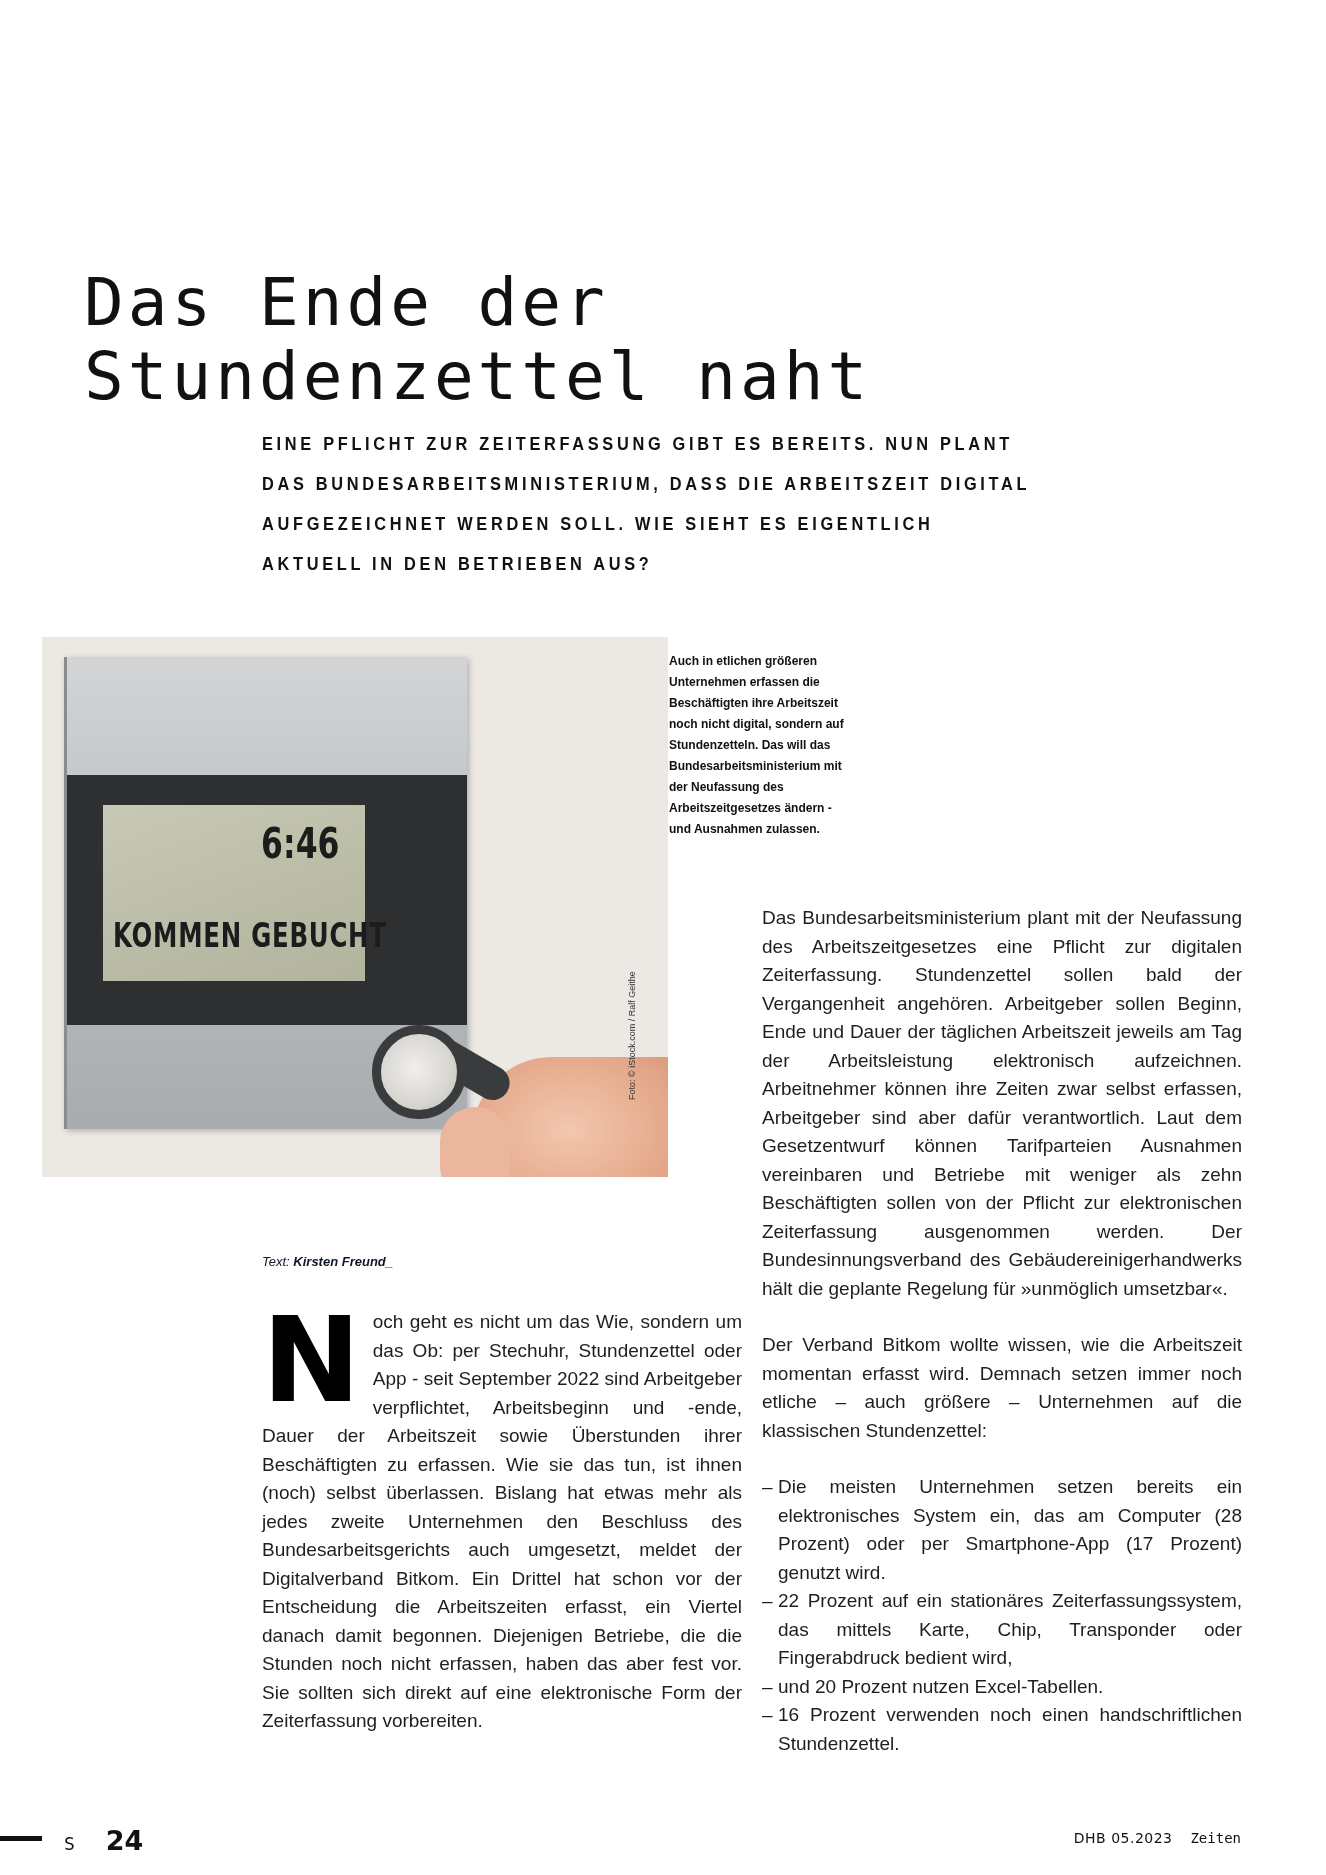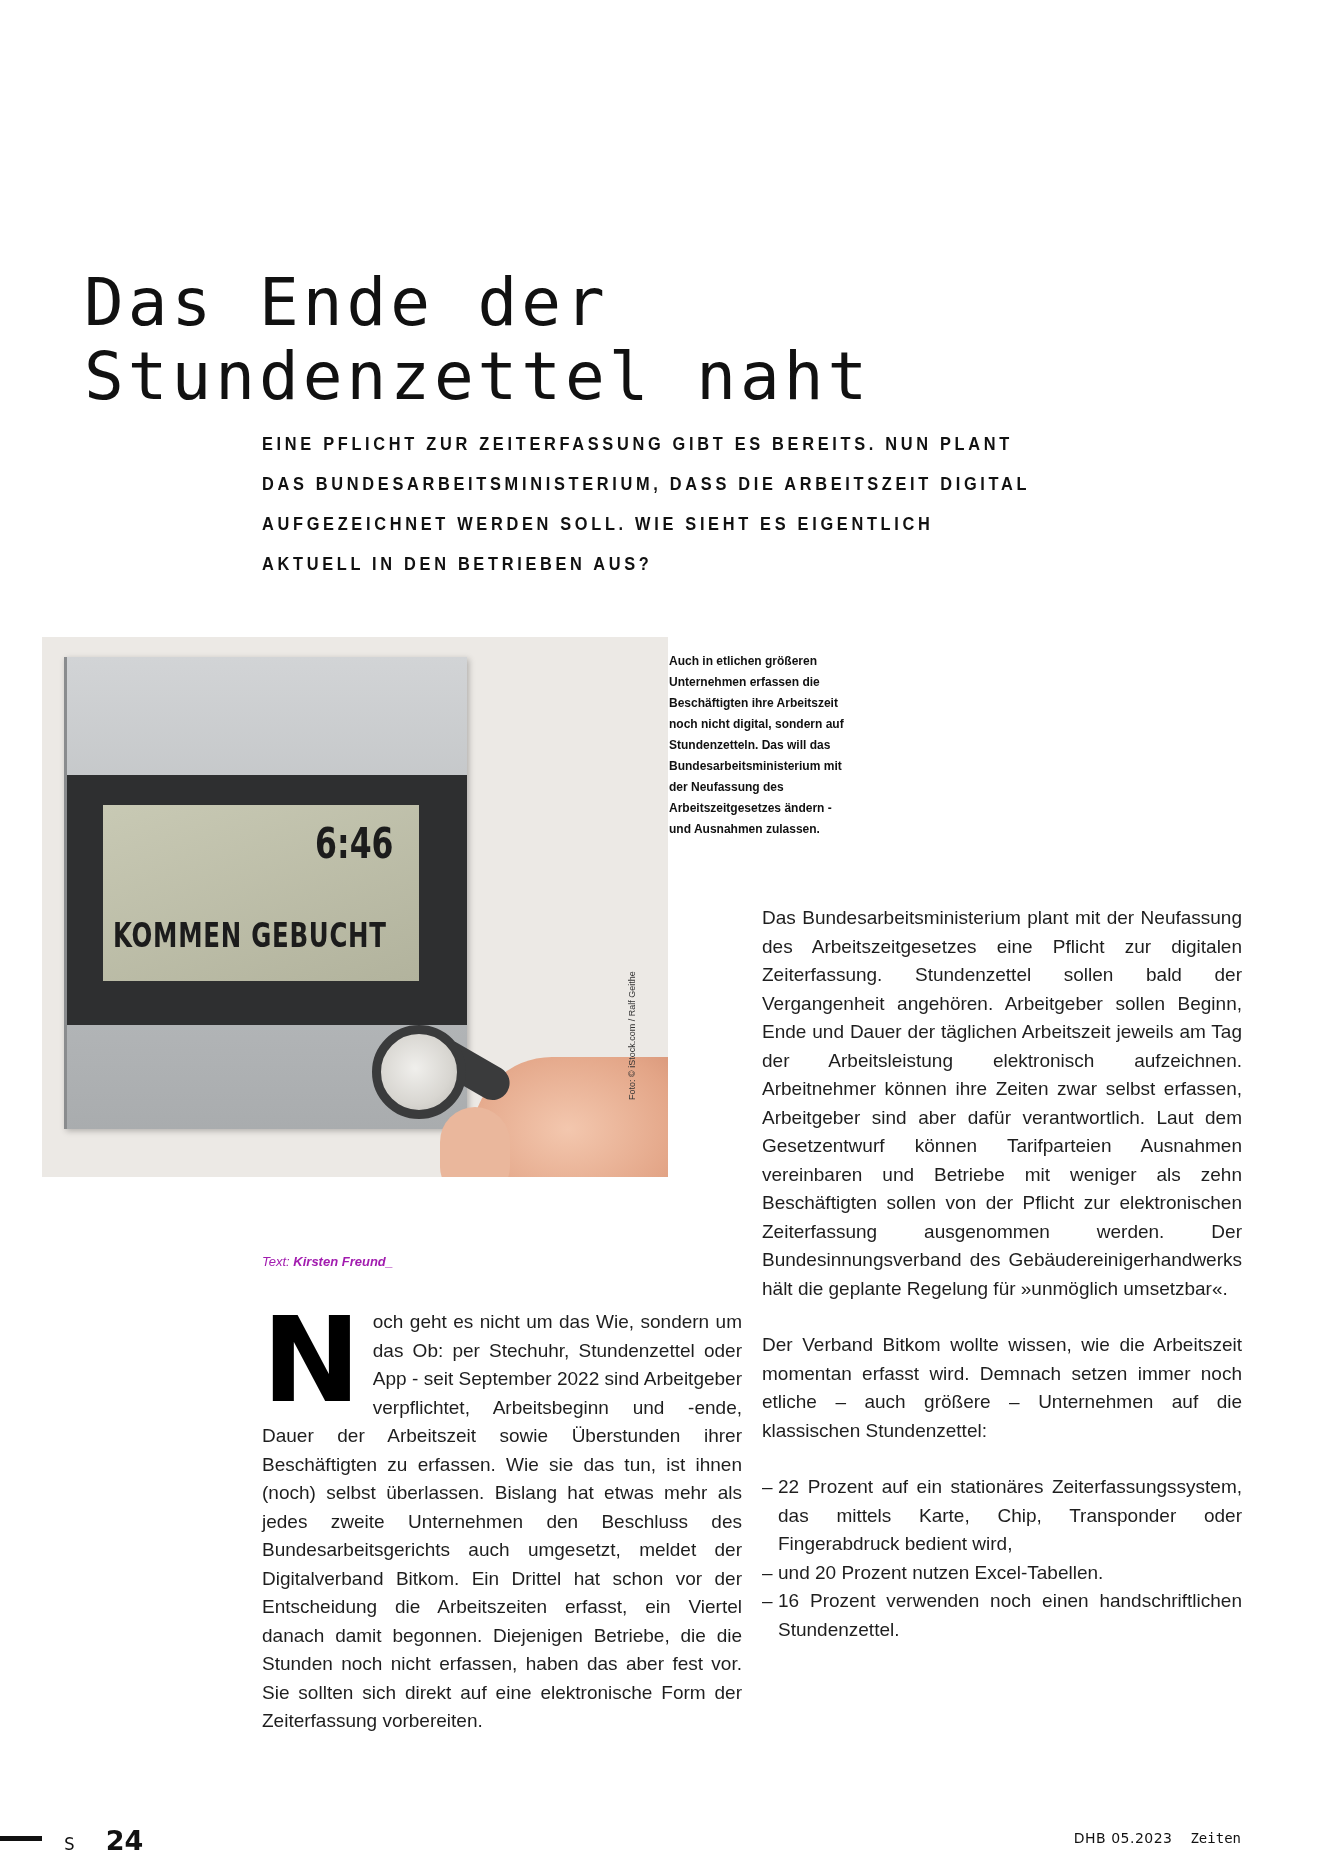--- a/index.html
+++ b/index.html
@@ -15,21 +15,21 @@
           font-weight: bold; font-size: 19px; line-height: 40px; letter-spacing: 4.3px;
           text-transform: uppercase; color: #111; transform: scaleX(0.86); transform-origin: left top; }
 
   
   .photo { position: absolute; left: 42px; top: 637px; width: 626px; height: 540px;
            background: #ece9e5; overflow: hidden; }
   .device { position: absolute; left: 22px; top: 20px; width: 400px; height: 472px;
             background: linear-gradient(180deg,#d2d4d6 0%,#bfc2c4 40%,#a9acae 100%);
             border-left: 3px solid #8a8c8e; box-shadow: 2px 2px 6px rgba(0,0,0,0.25); }
   .bezel { position: absolute; left: 0; top: 118px; width: 400px; height: 250px; background: #2e2f30; }
-  .lcd { position: absolute; left: 36px; top: 30px; width: 316px; height: 176px;
+  .lcd { position: absolute; left: 36px; top: 30px; width: 262px; height: 176px;
          background: linear-gradient(160deg,#c8c9b4,#b2b39d); text-align: center; }
   .lcd-time { position: absolute; right: 26px; top: 14px; font-family: "DejaVu Sans", sans-serif;
               font-weight: bold; font-size: 42px; color: #1c1c1c; transform: scaleX(0.75); transform-origin: right top; }
   .lcd-msg { position: absolute; left: 10px; top: 110px; font-family: "DejaVu Sans", sans-serif;
              font-weight: bold; font-size: 34px; color: #1c1c1c; white-space: nowrap;
              transform: scaleX(0.72); transform-origin: left top; letter-spacing: 1px; }
   .fob { position: absolute; left: 330px; top: 388px; width: 76px; height: 76px; border-radius: 50%;
          background: radial-gradient(circle at 45% 45%, #f0efec 0%, #d8d6d1 60%, #bdbbb6 100%);
          border: 9px solid #3a3b3c; }
   .fob-tail { position: absolute; left: 400px; top: 420px; width: 70px; height: 34px; background: #3a3b3c;
@@ -40,21 +40,21 @@
   .thumb { position: absolute; left: 398px; top: 470px; width: 70px; height: 90px;
            background: #eab79c; border-radius: 35px 35px 30px 30px; }
   .credit { position: absolute; left: 627px; top: 1100px; font-size: 9px; color: #333;
             transform: rotate(-90deg); transform-origin: left top; white-space: nowrap;
             font-family: "Liberation Sans Narrow", "Liberation Sans", sans-serif; }
 
   .caption { position: absolute; left: 660px; top: 642px; width: 180px; margin: 9px;
              font-family: "Liberation Sans Narrow", "Liberation Sans", sans-serif;
              font-weight: bold; font-size: 12px; line-height: 21px; color: #111; }
 
-  .byline { position: absolute; left: 262px; top: 1254px; font-size: 13px; font-style: italic; color: #a21caf; }
+  .byline { position: absolute; left: 262px; top: 1254px; font-size: 13px; font-style: italic; color: #0f172a; }
   .byline b { font-weight: bold; }
 
   .col { position: absolute; width: 480px;
          font-family: "Liberation Sans Narrow", "Liberation Sans", sans-serif;
          font-size: 19px; line-height: 28.5px; color: #1e1e1e; text-align: justify; }
   .col p { margin: 0; }
   .col-left { left: 262px; top: 1308px; }
   .col-right { left: 762px; top: 904px; }
   .dropcap { float: left; font-family: "DejaVu Sans", sans-serif; font-weight: bold;
              font-size: 118px; line-height: 96px; margin: 4px 12px 0 0; color: #000; }
@@ -108,20 +108,21 @@
   <span class="dropcap">N</span>
   <p>och geht es nicht um das Wie, sondern um das Ob: per Stechuhr, Stundenzettel oder App - seit September 2022 sind Arbeitgeber verpflichtet, Arbeitsbeginn und -ende, Dauer der Arbeitszeit sowie Überstunden ihrer Beschäftigten zu erfassen. Wie sie das tun, ist ihnen (noch) selbst überlassen. Bislang hat etwas mehr als jedes zweite Unternehmen den Beschluss des Bundesarbeitsgerichts auch umgesetzt, meldet der Digitalverband Bitkom. Ein Drittel hat schon vor der Entscheidung die Arbeitszeiten erfasst, ein Viertel danach damit begonnen. Diejenigen Betriebe, die die Stunden noch nicht erfassen, haben das aber fest vor. Sie sollten sich direkt auf eine elektronische Form der Zeiterfassung vorbereiten.</p>
 </div>
 
 <div class="col col-right">
   <p>Das Bundesarbeitsministerium plant mit der Neufassung des Arbeitszeitgesetzes eine Pflicht zur digitalen Zeiterfassung. Stundenzettel sollen bald der Vergangenheit angehören. Arbeitgeber sollen Beginn, Ende und Dauer der täglichen Arbeitszeit jeweils am Tag der Arbeitsleistung elektronisch aufzeichnen. Arbeitnehmer können ihre Zeiten zwar selbst erfassen, Arbeitgeber sind aber dafür verantwortlich. Laut dem Gesetzentwurf können Tarifparteien Ausnahmen vereinbaren und Betriebe mit weniger als zehn Beschäftigten sollen von der Pflicht zur elektronischen Zeiterfassung ausgenommen werden. Der Bundesinnungsverband des Gebäudereinigerhandwerks hält die geplante Regelung für »unmöglich umsetzbar«.</p>
   <div class="gap"></div>
   <p>Der Verband Bitkom wollte wissen, wie die Arbeitszeit momentan erfasst wird. Demnach setzen immer noch etliche – auch größere – Unternehmen auf die klassischen Stundenzettel:</p>
   <div class="gap"></div>
   <ul class="list">
+    <li>Die meisten Unternehmen setzen bereits ein elektronisches System ein, das am Computer (28 Prozent) oder per Smartphone-App (17 Prozent) genutzt wird.</li>
     <li>22 Prozent auf ein stationäres Zeiterfassungssystem, das mittels Karte, Chip, Transponder oder Fingerabdruck bedient wird,</li>
     <li>und 20 Prozent nutzen Excel-Tabellen.</li>
     <li>16 Prozent verwenden noch einen handschriftlichen Stundenzettel.</li>
   </ul>
 </div>
 
 <div class="foot-rule"></div>
 <div class="foot-left">
   <span class="s">S</span>
   <span class="num">24</span>

